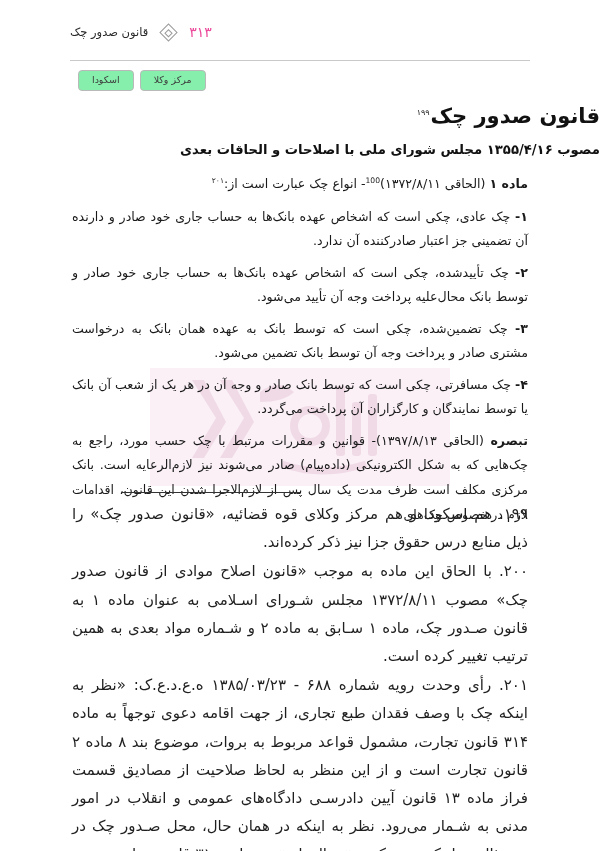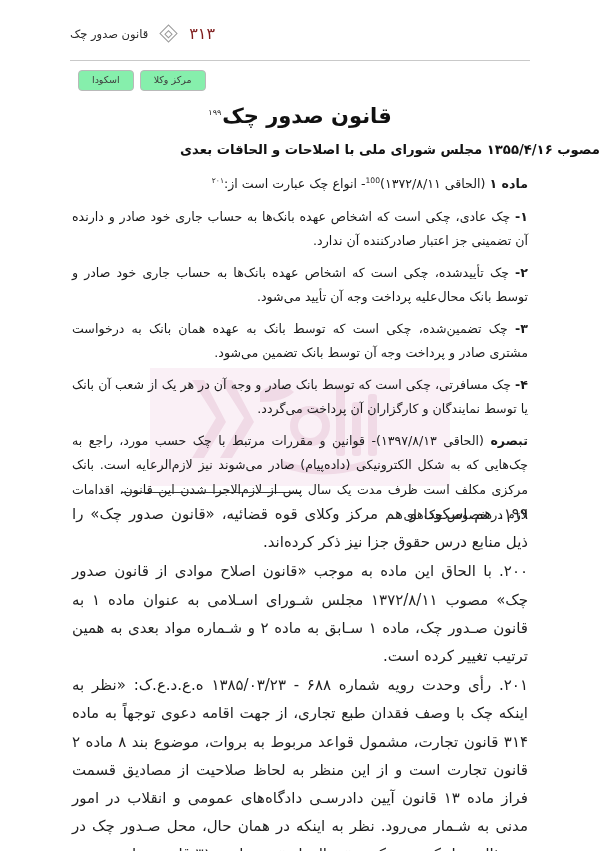--- a/index.html
+++ b/index.html
@@ -83,22 +83,22 @@
   .rh-orn::after {
     content: "";
     position: absolute;
     left: 2.6px;
     top: 2.6px;
     width: 4px;
     height: 4px;
     border: 1px solid #9a9a9a;
   }
   .rh-page {
-    font-size: 16px;
-    color: #7f1d1d;
+    font-size: 14px;
+    color: #ec4899;
     white-space: nowrap;
   }
   .head-rule {
     position: absolute;
     left: 70px;
     right: 70px;
     top: 60px;
     height: 1px;
     background: #c9c9c9;
     z-index: 3;
@@ -125,21 +125,20 @@
     white-space: nowrap;
     font-family: "DejaVu Sans", "Liberation Sans", sans-serif;
   }
 
   
   .doc-title {
     position: absolute;
     top: 104px;
     left: 0;
     right: 0;
-    text-align: center;
     font-size: 21px;
     font-weight: bold;
     color: #111;
     z-index: 2;
     letter-spacing: 0;
   }
   .doc-title .sup {
     font-size: 8px;
     font-weight: normal;
     vertical-align: super;

